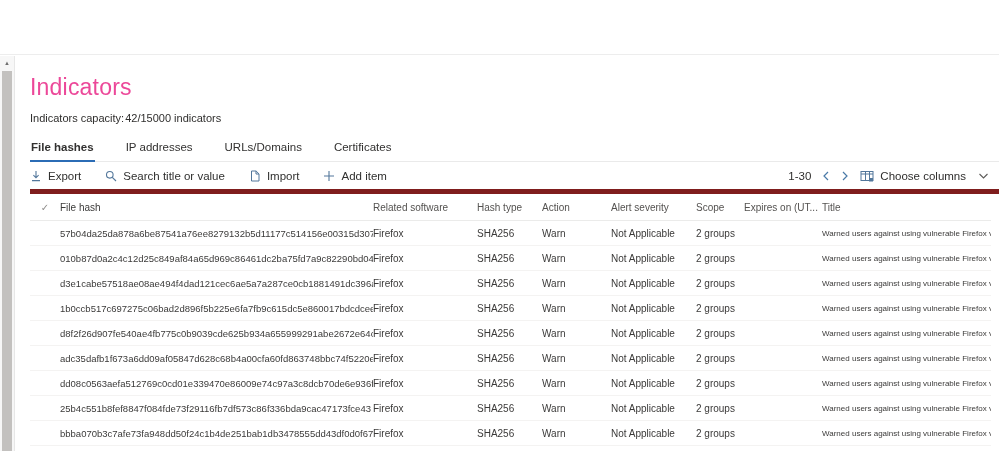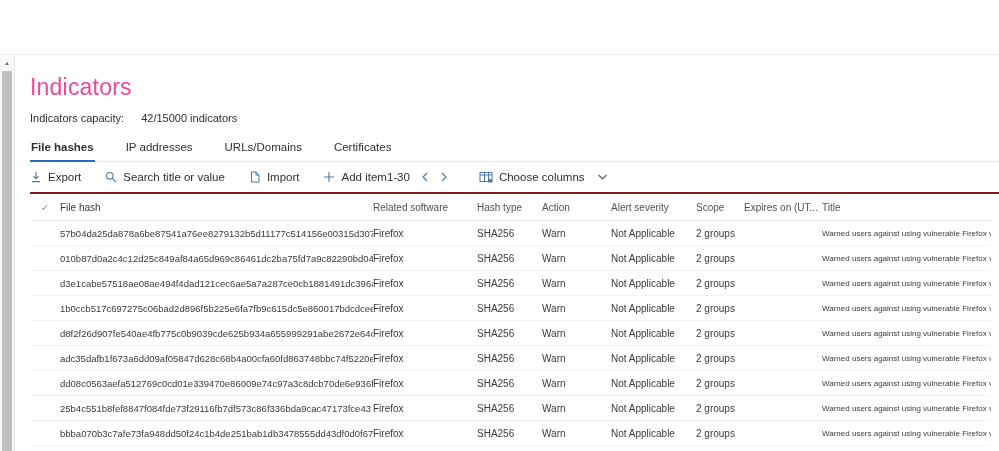--- a/index.html
+++ b/index.html
@@ -23,37 +23,37 @@
   }
   .sb-thumb {
     position: absolute; top: 15px; bottom: 0; left: 2px; width: 10px;
     background: #c3c1bf;
   }
 
   .content { position: absolute; left: 16px; top: 56px; right: 0; bottom: 0; padding-left: 14px; }
 
   .page-title { font-size: 23px; font-weight: 400; color: #ec4899; margin: 18px 0 0 0; letter-spacing: .2px; }
   .capacity { margin-top: 11px; font-size: 11px; color: #2f2e2d; }
-  .capacity .cap-value { margin-left: 17px; }
+  .capacity .cap-value { margin-left: 1px; }
 
   .tabs { display: flex; gap: 30px; margin-top: 15px; border-bottom: 1px solid #eaeaea; padding-right: 12px; }
   .tab { font-size: 11.5px; color: #323130; padding: 2px 1px 8px 1px; cursor: pointer; position: relative; }
   .tab.active { font-weight: bold; }
   .tab.active::after { content:""; position:absolute; left:0; right:0; bottom:-1px; height:2px; background: var(--accent,#2b6cb5); }
 
   .toolbar {
-    display: flex; align-items: center; 
-    margin-top: 0; height: 32px; border-bottom: 2px solid #7f1d1d; padding-right: 10px;
+    display: flex; align-items: center; justify-content: space-between;
+    margin-top: 0; height: 32px; border-bottom: 5px solid #7f1d1d; padding-right: 10px;
   }
   .tb-left { display: flex; align-items: center; gap: 24px; }
   .tb-btn { display: flex; align-items: center; gap: 6px; font-size: 11.5px; color: #30302f; cursor: pointer; }
   .tb-btn svg, .icon-blue { color: #53779b; }
   .tb-right { display: flex; align-items: center; gap: 9px; font-size: 11.5px; color:#2f2e2d; }
   .pg-chevron { display:flex; align-items:center; cursor:pointer; color:#4a7aa8; padding:0 1px; }
-  .cc-group { display:flex; align-items:center; gap:6px; margin-left: 20px; cursor:pointer; }
+  .cc-group { display:flex; align-items:center; gap:6px; margin-left: 0; cursor:pointer; }
   .dd-chevron { color:#5d5b59; margin-left: 6px; display:flex; align-items:center; }
 
   
   .tbl { margin-top: 0; padding-right: 8px; }
   .tbl-header {
     display: flex; align-items: center; height: 27px;
     border-bottom: 1px solid #ebebea; color: #545250; font-size: 10px;
   }
   .tbl-row {
     display: flex; align-items: center; height: 25px;

